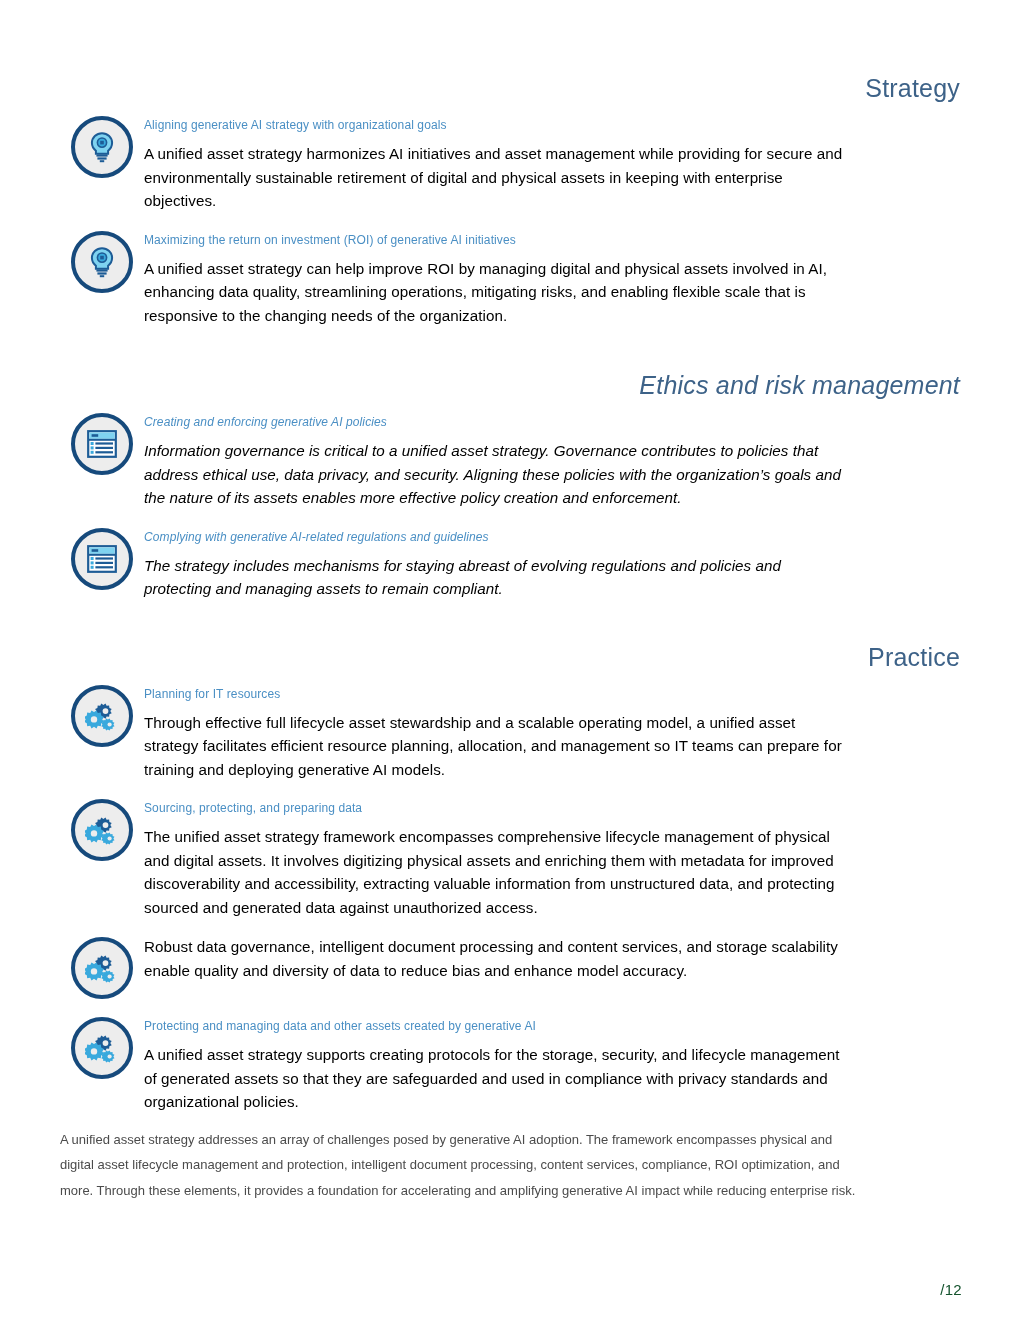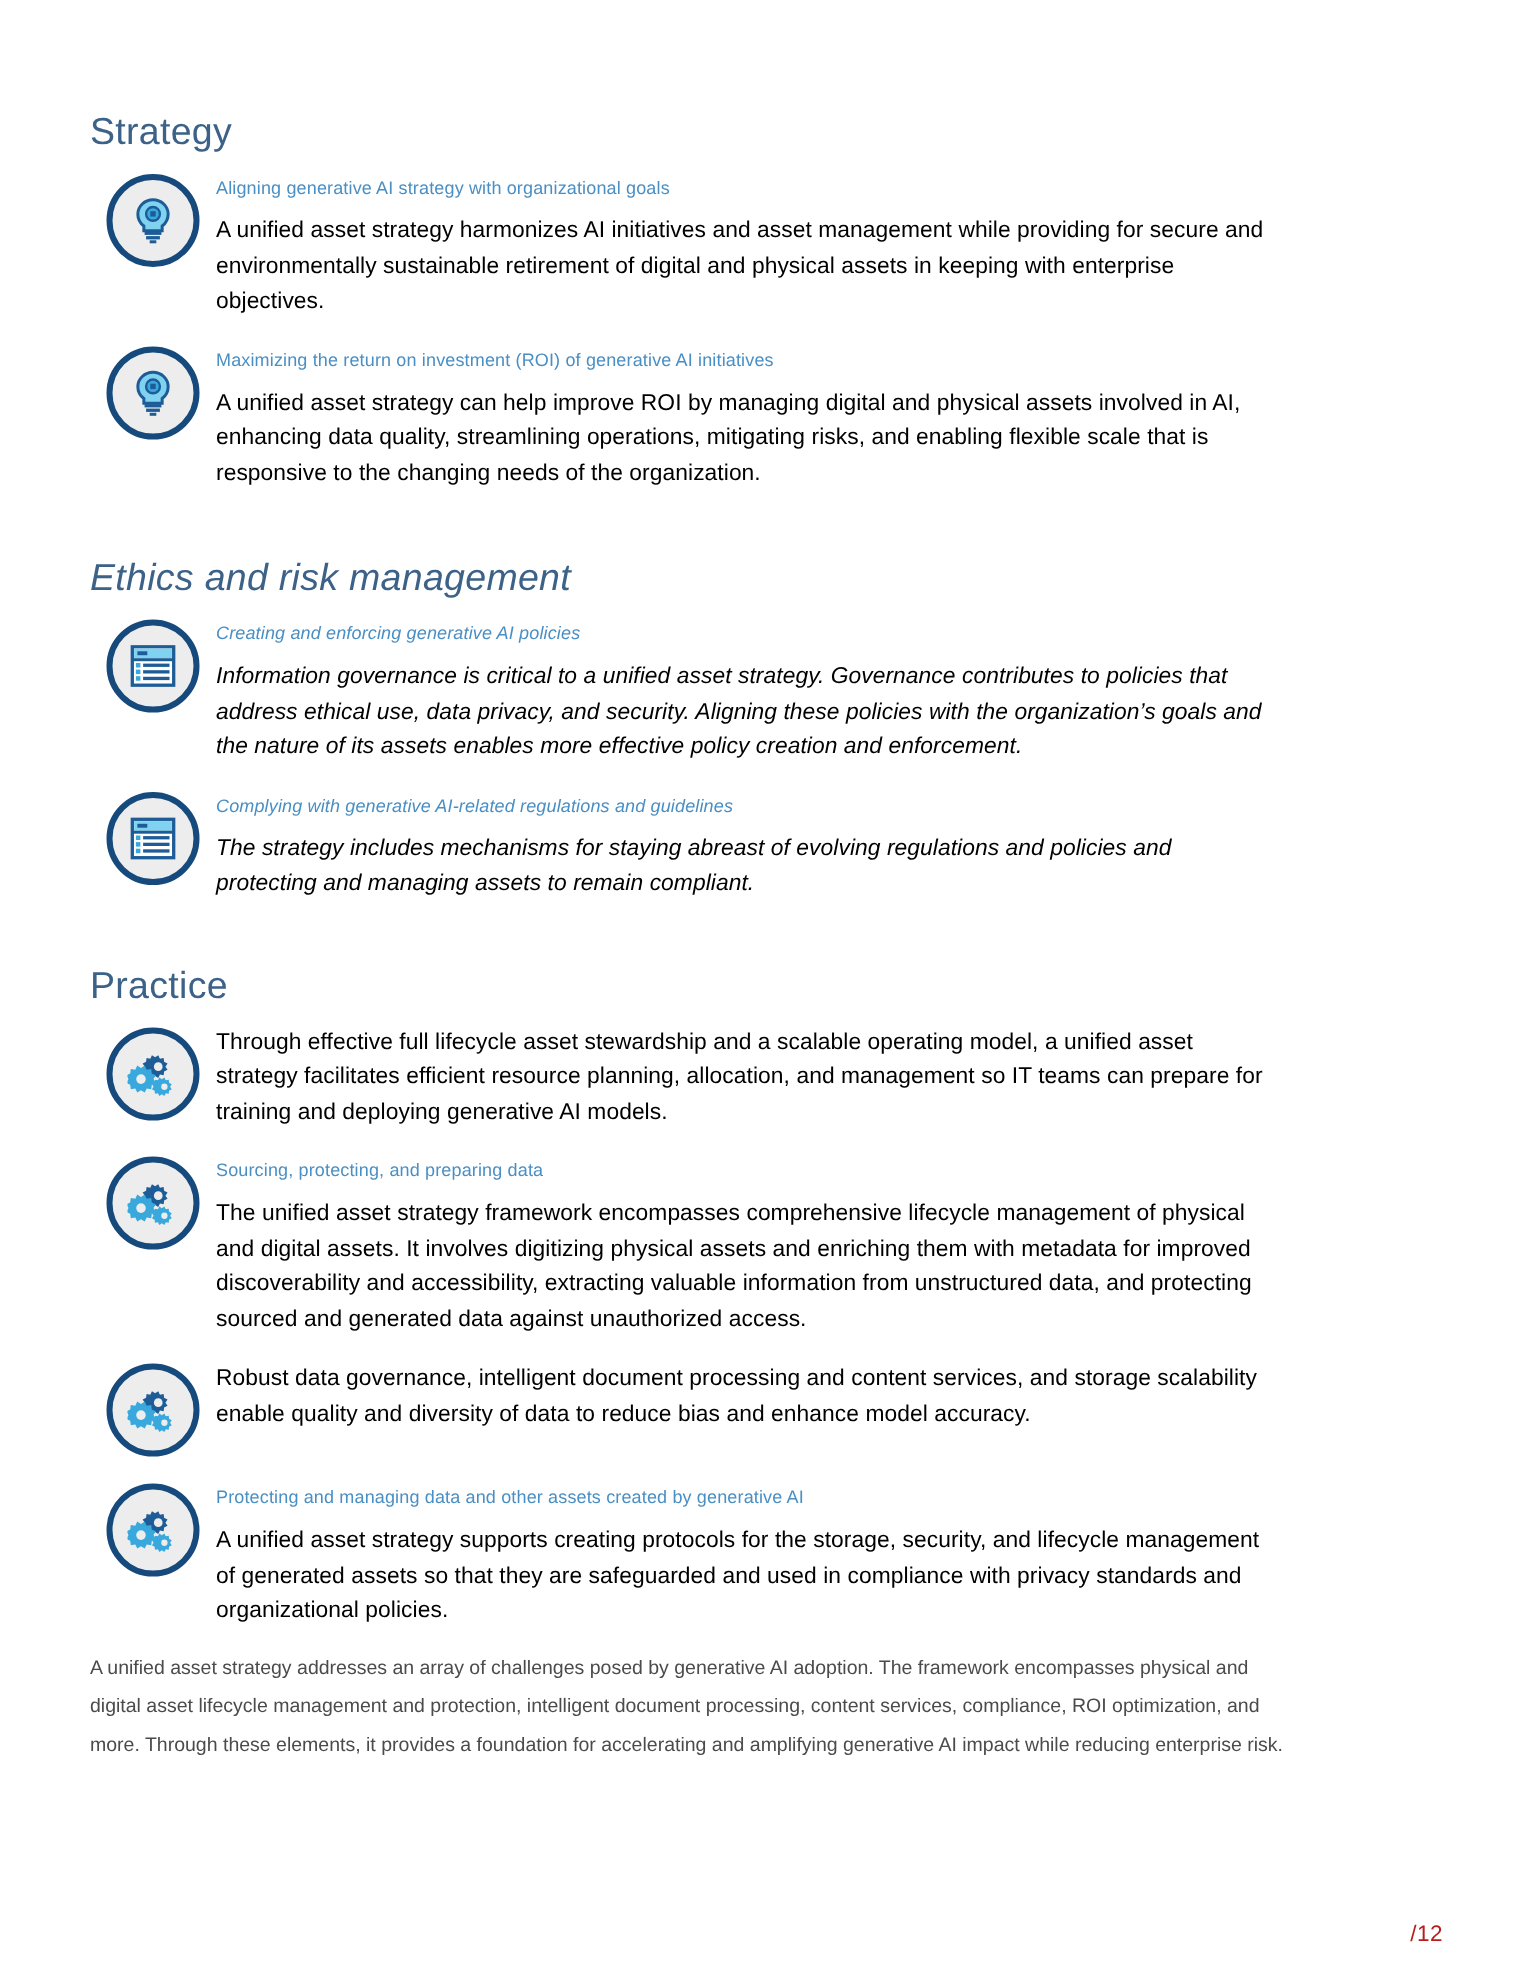--- a/index.html
+++ b/index.html
@@ -45,20 +45,21 @@
   .section {
     margin-top: 16px;
   }
   .section-heading {
     font-size: 25px;
     line-height: 32px;
     font-weight: 300;
     color: #3d6288;
     letter-spacing: 0.2px;
     margin: 0 0 6px 0;
+    text-align: right;
   }
   .section.ethics { margin-top: 42px; font-style: italic; }
   .section.practice { margin-top: 40px; }
 
   
   .item {
     display: flex;
     align-items: flex-start;
     margin-top: 8px;
   }
@@ -118,21 +119,21 @@
     color: #4b4b4b;
     width: 800px;
   }
 
   
   .page-number {
     position: absolute;
     right: 58px;
     bottom: 22px;
     font-size: 15px;
-    color: #b91c1c;
+    color: #14532d;
     letter-spacing: 0.3px;
   }
 </style>
 </head>
 <body>
 
 <div class="page">
   <div class="content">
 
 
@@ -256,20 +257,21 @@
                 <circle cx="9" cy="18.4" r="3.2" fill="#ededed"></circle>
                 <g fill="#39a9dd">
                   <path d="M24.6 17.4l.9 1.8 2-.3.2 2 1.8.9-1.1 1.7 1.1 1.7-1.8.9-.2 2-2-.3-.9 1.8-1.7-1.1-1.7 1.1-.9-1.8-2 .3-.2-2-1.8-.9 1.1-1.7-1.1-1.7 1.8-.9.2-2 2 .3.9-1.8 1.7 1.1z"></path>
                 </g>
                 <circle cx="24.6" cy="23.5" r="2.1" fill="#ededed"></circle>
               </svg>
             </span>
           </div>
         </div>
         <div class="item-body">
+          <div class="item-title">Planning for IT resources</div>
           <p class="item-text">Through effective full lifecycle asset stewardship and a scalable operating model, a unified asset strategy facilitates efficient resource planning, allocation, and management so IT teams can prepare for training and deploying generative AI models.</p>
         </div>
       </div>
 
       <div class="item">
         <div class="icon-wrap">
           <div class="badge">
             <span>
               <svg width="34" height="30" viewBox="0 0 34 30" aria-hidden="true">
                 <g fill="#1d5c96">

